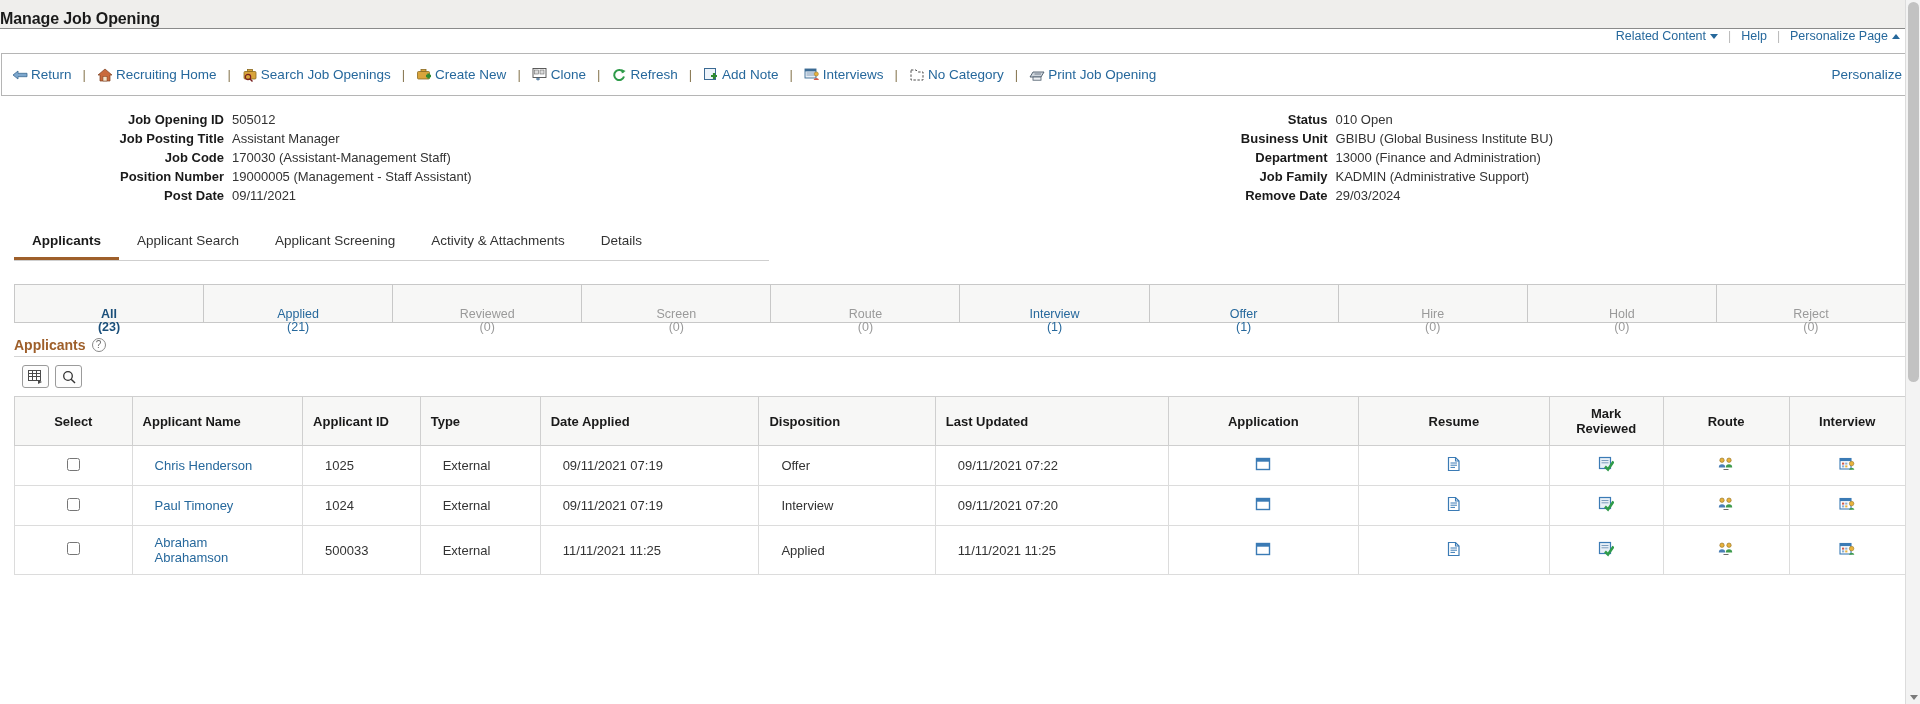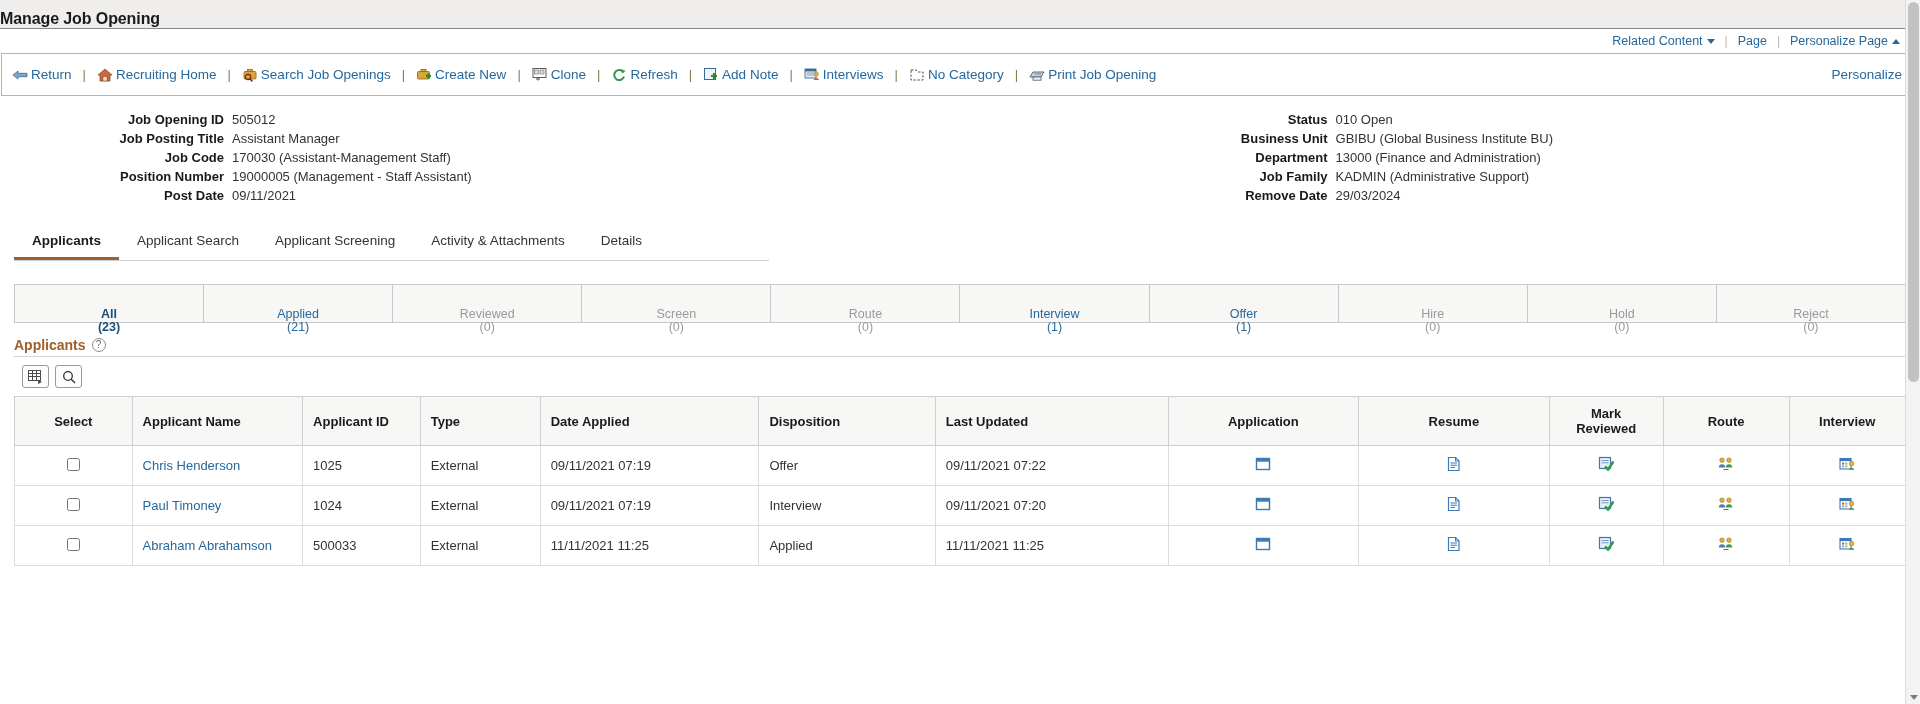--- a/index.html
+++ b/index.html
@@ -26,21 +26,21 @@
     font-size: 16px;
     font-weight: bold;
     color: #1a1a1a;
     letter-spacing: -0.1px;
   }
 
   
   .utilrow {
     height: 24px;
     display: flex;
-    align-items: center;
+    align-items: flex-start;
     justify-content: flex-end;
     padding-right: 10px;
     gap: 0px;
     background: #fff;
   }
   .utilrow a {
     color: #26689c;
     text-decoration: none;
     font-size: 12.5px;
     padding: 0 10px;
@@ -217,21 +217,21 @@
     text-align: left;
     padding: 9px 10px;
     height: 44px;
     vertical-align: middle;
   }
   table.apptable th.ctr { text-align: center; }
   table.apptable td {
     border: 1px solid #dcdcdc;
     font-size: 13px;
     color: #333;
-    padding: 9px 10px;
+    padding: 9px 22px;
     height: 40px;
     vertical-align: middle;
     background: #fff;
   }
   table.apptable td.ctr { text-align: center; }
   table.apptable td a { color: #26689c; text-decoration: none; }
   input[type=checkbox] { width: 13px; height: 13px; margin: 0; }
 
   
   .vscroll {
@@ -261,21 +261,21 @@
 
 <div class="titlebar">
   <span class="title">Manage Job Opening</span>
 </div>
 
 <div class="utilrow">
   <a href="#">
     <span>Related Content</span><span class="caret-dn"></span>
   </a>
   <span class="sep">|</span>
-  <a href="#">Page</a>
+  <a href="#">Help</a>
   <span class="sep">|</span>
   <a href="#">
     <span>Personalize Page</span><span class="caret-up"></span>
   </a>
 </div>
 
 <div class="toolbar-wrap">
   <div class="toolbar">
     <div class="tb-items" id="tb-items">
         <a href="#" class="tb-item">

